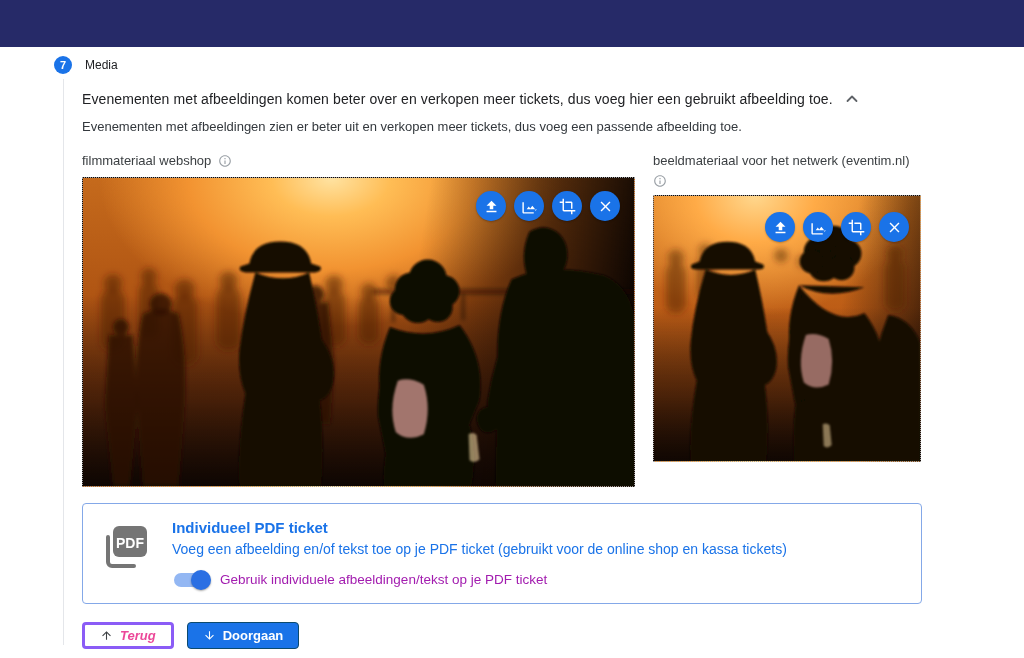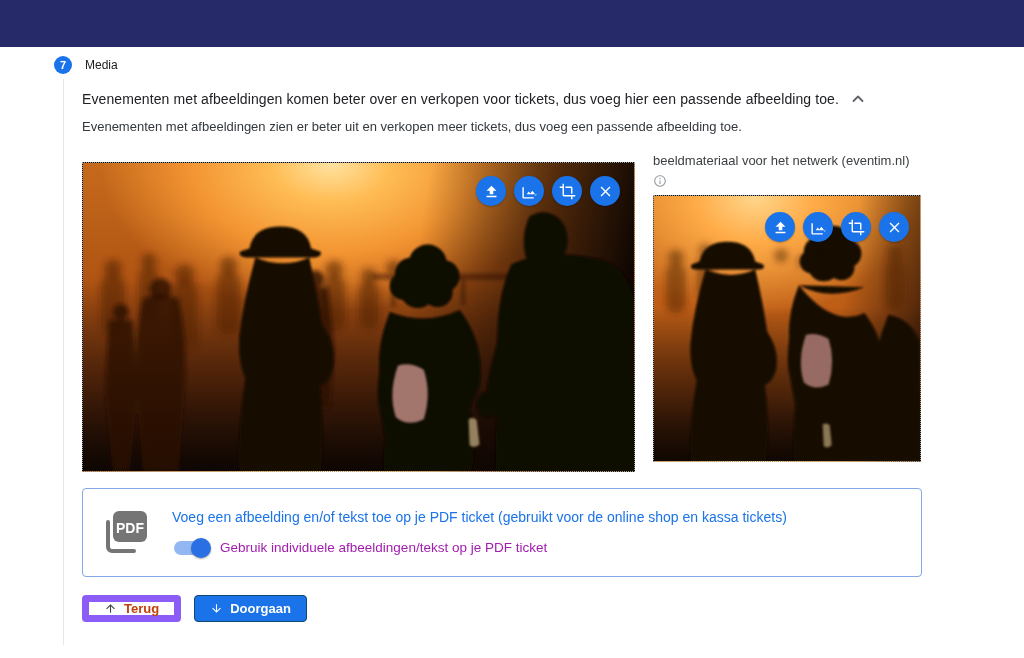--- a/index.html
+++ b/index.html
@@ -67,21 +67,21 @@
   .switch { position:relative; width:34px; height:14px; border-radius:7px; background:#93b7f3;
             cursor:pointer; flex:none; margin-left:2px; }
   .switch .knob { position:absolute; right:-3px; top:-3px; width:20px; height:20px; border-radius:50%;
                   background:#2a6fe3; box-shadow:0 1px 2px rgba(0,0,0,.35); }
   .toggle-label { font-size:13.5px; color:#a21caf; }
 
   .footer-row { margin-top:18px; display:flex; gap:13px; padding-bottom:12px; }
   .btn { display:flex; align-items:center; gap:7px; height:27px; padding:0 15px; border-radius:4px;
          font-size:13px; font-weight:bold; cursor:pointer; font-family:"Liberation Sans", sans-serif; }
   .btn svg { width:13px; height:13px; }
-  .btn-outline { background:#fff; border:7px solid #8b5cf6; color:#c2410c; }
+  .btn-outline { background:#fff; border:3px solid #8b5cf6; color:#ec4899;font-style:italic; }
   .btn-outline svg { fill:#3c4043; }
   .btn-primary { background:#1a73e8; border:1px solid #0c4a6e; color:#fff; }
   .btn-primary svg { fill:#fff; }
 
   .ic-gray { fill:#9aa0a6; }
   .ic-chev { stroke:#5f6368; stroke-width:1.8; fill:none; stroke-linecap:round; stroke-linejoin:round; }
 </style>
 </head>
 <body>
 
@@ -91,32 +91,40 @@
   <div class="stepline"></div>
 
   <div class="stephead">
     <div class="stepcircle">7</div>
     <div class="steptitle">Media</div>
   </div>
 
   <div class="content">
 
     <div class="intro-head">
-      <span>Evenementen met afbeeldingen komen beter over en verkopen voor tickets, dus voeg hier een passende afbeelding toe.</span>
+      <span>Evenementen met afbeeldingen komen beter over en verkopen meer tickets, dus voeg hier een gebruikt afbeelding toe.</span>
       <span class="chev">
         <svg width="14" height="14" viewBox="0 0 14 14">
             <path class="ic-chev" d="M2.5 9 L7 4.5 L11.5 9"></path>
           </svg>
       </span>
     </div>
     <div class="intro-sub">Evenementen met afbeeldingen zien er beter uit en verkopen meer tickets, dus voeg een passende afbeelding toe.</div>
 
     <div class="media-row">
 
       <div class="col-left">
+        <div class="media-label">
+          <span>filmmateriaal webshop</span>
+          <span class="info-ic">
+            <svg width="14" height="14" viewBox="0 0 24 24">
+                <path class="ic-gray" d="M11 7h2v2h-2zm0 4h2v6h-2zm1-9C6.48 2 2 6.48 2 12s4.48 10 10 10 10-4.48 10-10S17.52 2 12 2zm0 18c-4.41 0-8-3.59-8-8s3.59-8 8-8 8 3.59 8 8-3.59 8-8 8z"></path>
+              </svg>
+          </span>
+        </div>
 
         <div class="photo photo-large">
           <svg class="sil" viewBox="0 0 553 310" preserveAspectRatio="none">
             <defs>
               <filter id="b4" x="-30%" y="-30%" width="160%" height="160%">
                   <feGaussianBlur stdDeviation="4"></feGaussianBlur>
                 </filter>
               <filter id="b2" x="-30%" y="-30%" width="160%" height="160%">
                   <feGaussianBlur stdDeviation="2"></feGaussianBlur>
                 </filter>
@@ -274,20 +282,21 @@
 
     <div class="pdf-card">
       <div class="pdf-ic">
         <svg viewBox="0 0 50 54" width="50" height="54">
           <path d="M7 16 v25 a4 4 0 0 0 4 4 h22" fill="none" stroke="#757575" stroke-width="4" stroke-linecap="round"></path>
           <rect x="12" y="5" width="34" height="31" rx="6" fill="#757575"></rect>
           <text x="29" y="26.5" font-size="14" font-weight="bold" fill="#ffffff" text-anchor="middle" font-family="Liberation Sans, sans-serif">PDF</text>
         </svg>
       </div>
       <div class="pdf-body">
+        <div class="pdf-title">Individueel PDF ticket</div>
         <div class="pdf-desc">Voeg een afbeelding en/of tekst toe op je PDF ticket (gebruikt voor de online shop en kassa tickets)</div>
         <div class="toggle-row">
           <div class="switch">
             <div class="knob"></div>
           </div>
           <span class="toggle-label">Gebruik individuele afbeeldingen/tekst op je PDF ticket</span>
         </div>
       </div>
     </div>
 

